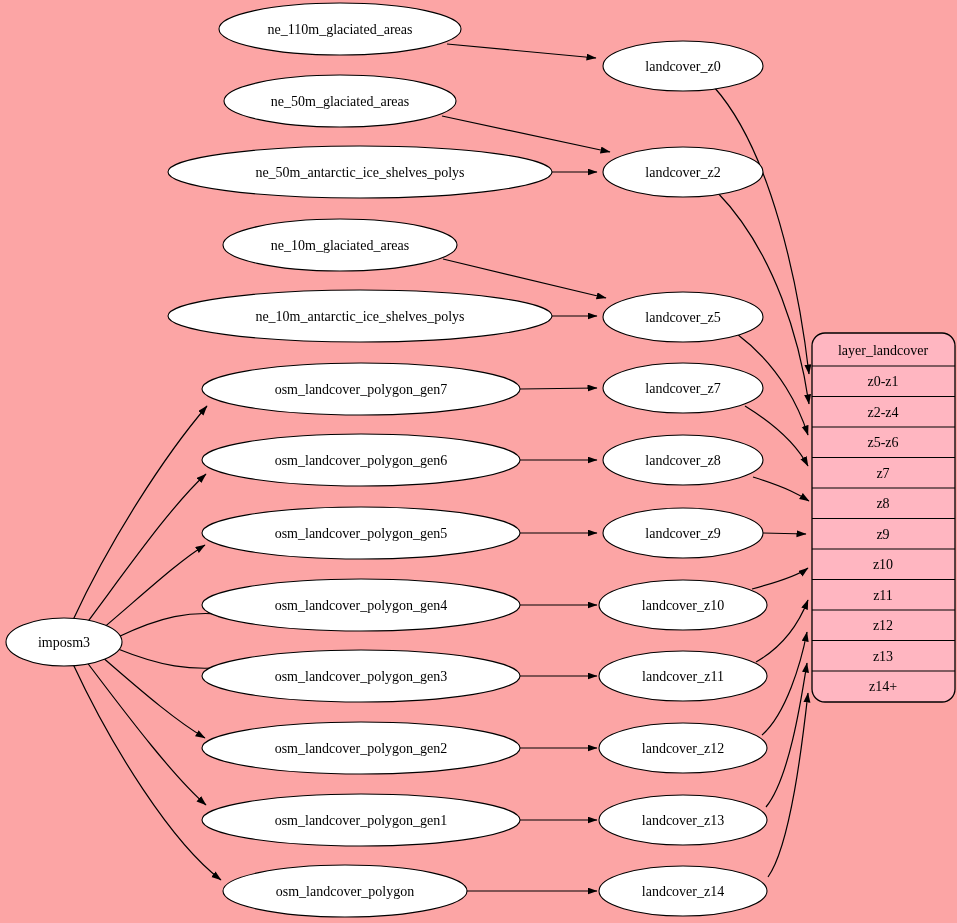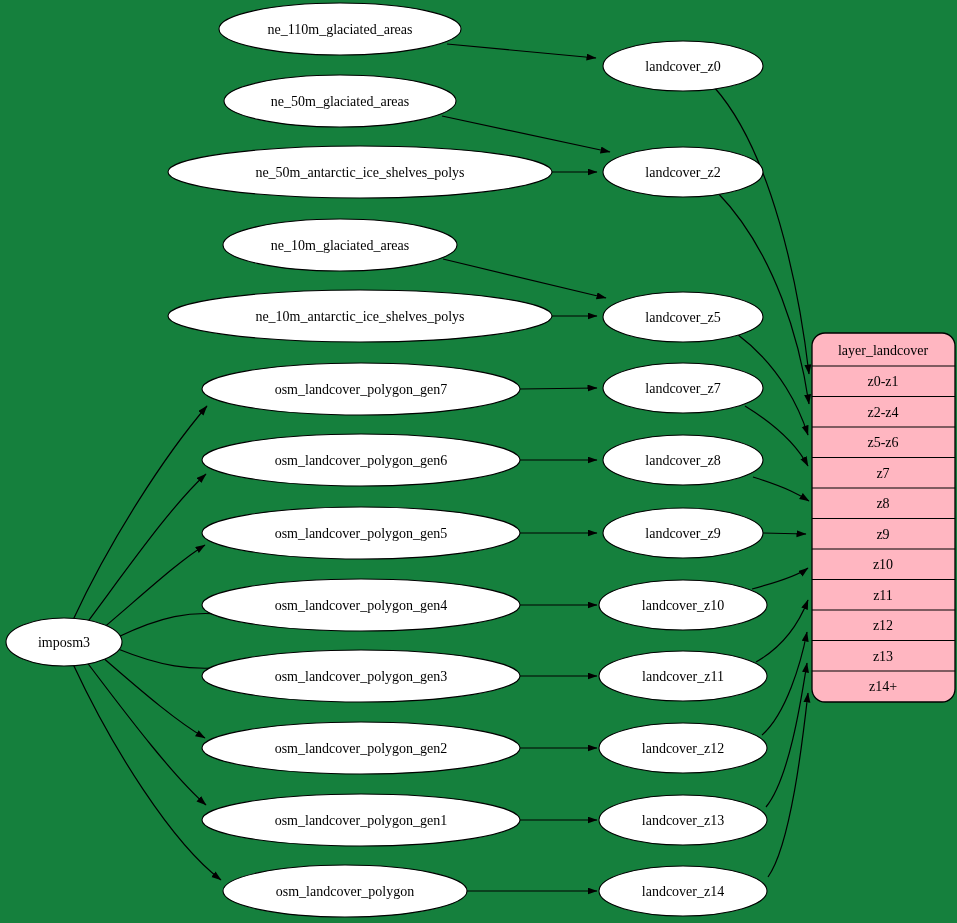--- a/index.html
+++ b/index.html
@@ -4,21 +4,21 @@
 <style>
   html, body {
     margin: 0;
     padding: 0;
     background: #ffffff;
   }
   .canvas {
     position: relative;
     width: 957px;
     height: 923px;
-    background: #15803d;
+    background: #fca5a5;
   }
   svg text {
     font-family: "Liberation Serif", "DejaVu Serif", serif;
     font-size: 14px;
     fill: #000000;
   }
   .edge {
     fill: none;
     stroke: #000000;
     stroke-width: 1.2;

